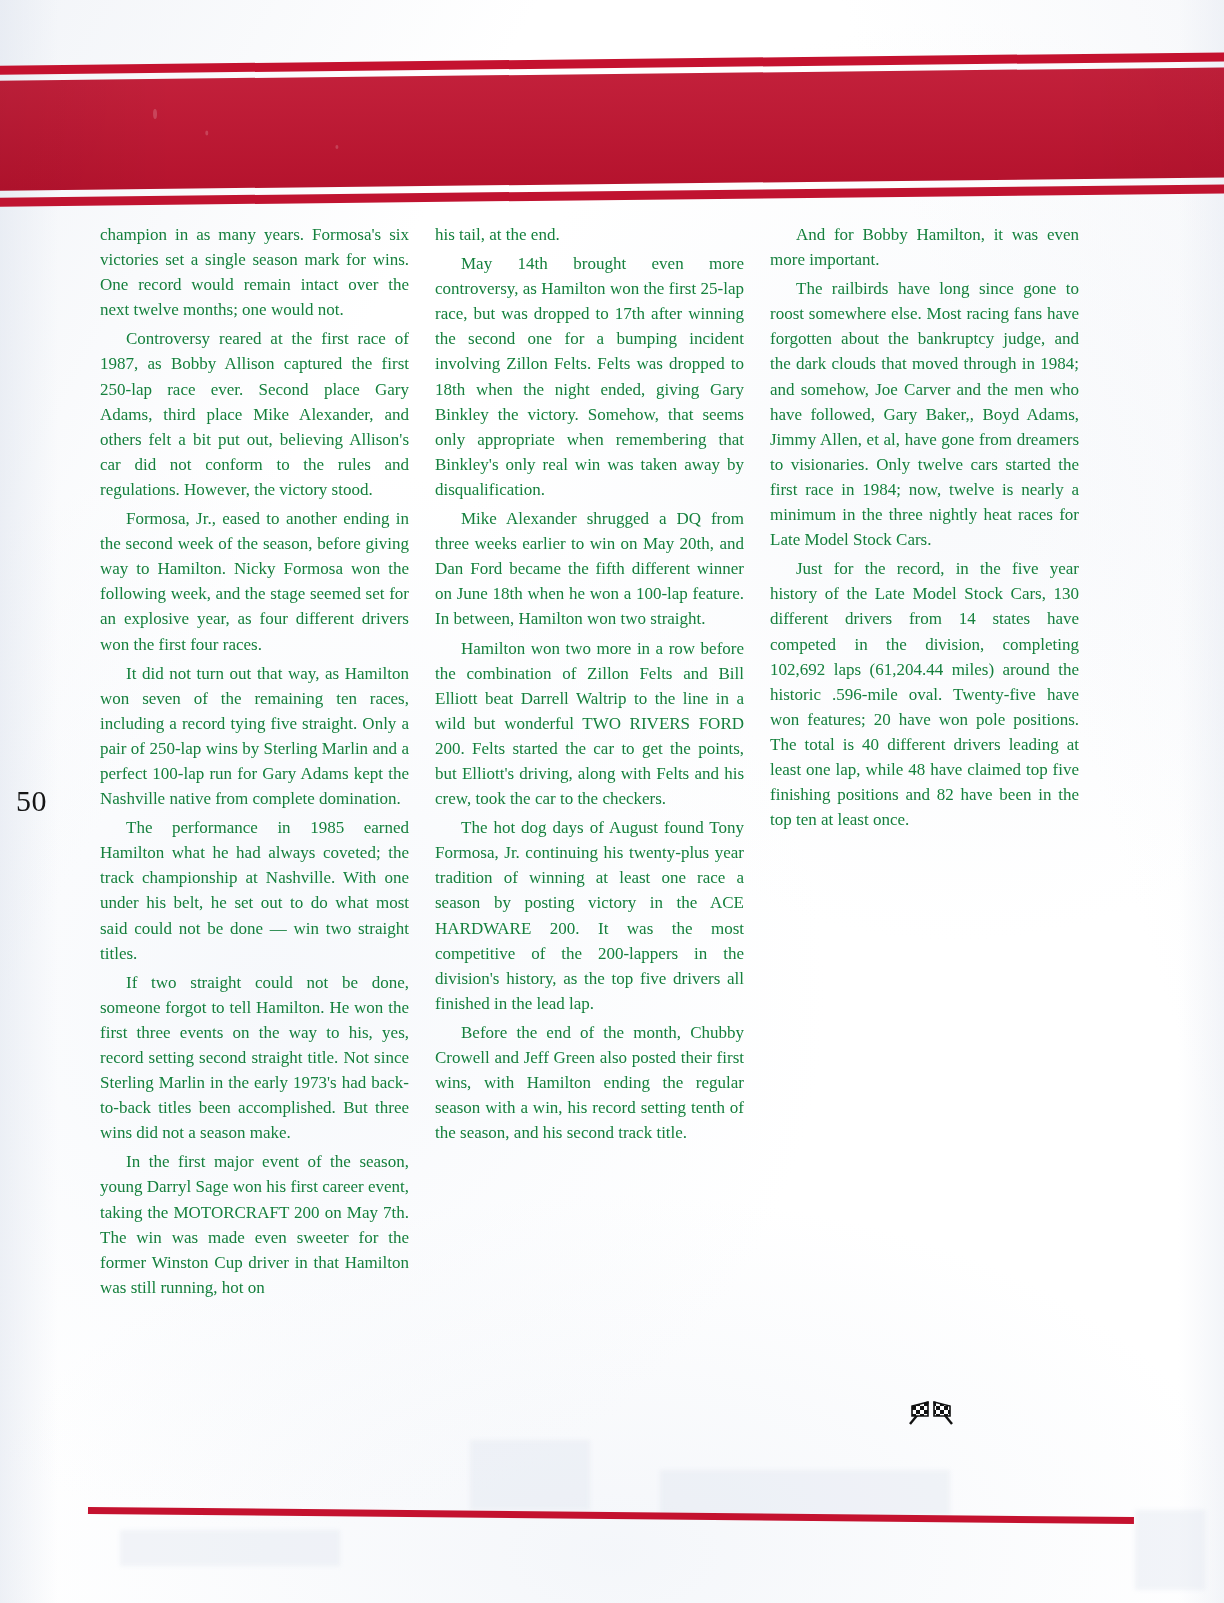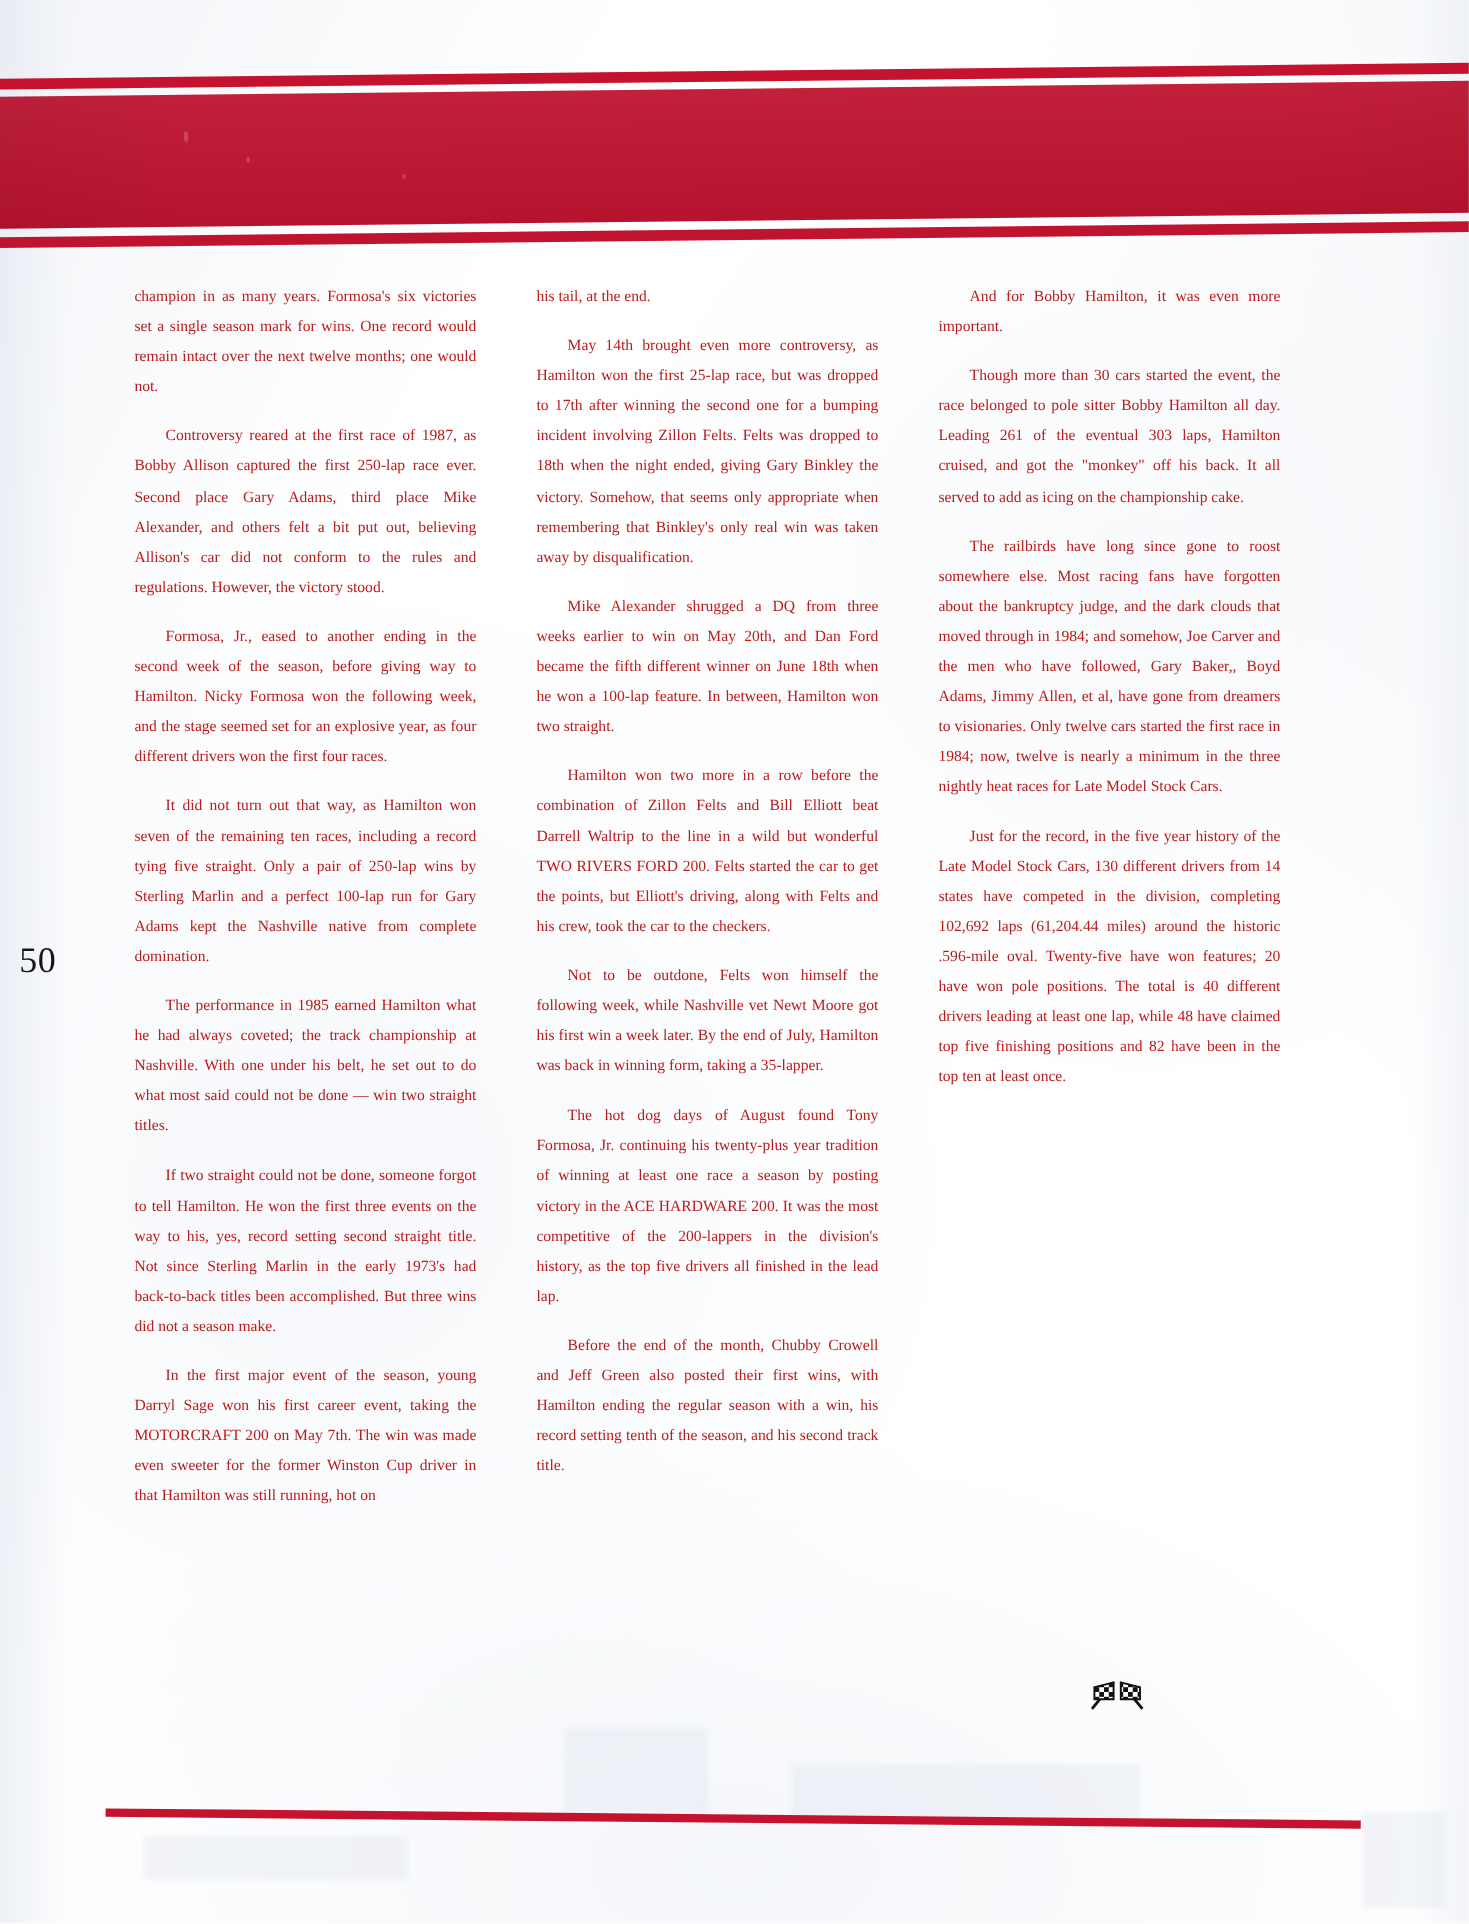--- a/index.html
+++ b/index.html
@@ -116,26 +116,26 @@
     top: 218px;
     width: 1010px;
     display: flex;
     gap: 18px;
   }
   .column {
     width: 317px;
     flex: 0 0 317px;
   }
   .column p {
-    margin: 16px;
+    margin: 4px;
     text-align: justify;
     text-justify: inter-word;
-    font-size: 13px;
+    font-size: 17px;
     line-height: 25.1px;
-    color: #b91c1c;
+    color: #15803d;
     text-indent: 26px;
     -webkit-font-smoothing: antialiased;
   }
   .column p.no-indent {
     text-indent: 0;
   }
 
   
   .ornament {
     position: absolute;
@@ -190,28 +190,26 @@
     <p>The performance in 1985 earned Hamilton what he had always coveted; the track championship at Nashville. With one under his belt, he set out to do what most said could not be done — win two straight titles.</p>
     <p>If two straight could not be done, someone forgot to tell Hamilton. He won the first three events on the way to his, yes, record setting second straight title. Not since Sterling Marlin in the early 1973's had back-to-back titles been accomplished. But three wins did not a season make.</p>
     <p>In the first major event of the season, young Darryl Sage won his first career event, taking the MOTORCRAFT 200 on May 7th. The win was made even sweeter for the former Winston Cup driver in that Hamilton was still running, hot on</p>
   </div>
 
   <div class="column">
     <p class="no-indent">his tail, at the end.</p>
     <p>May 14th brought even more controversy, as Hamilton won the first 25-lap race, but was dropped to 17th after winning the second one for a bumping incident involving Zillon Felts. Felts was dropped to 18th when the night ended, giving Gary Binkley the victory. Somehow, that seems only appropriate when remembering that Binkley's only real win was taken away by disqualification.</p>
     <p>Mike Alexander shrugged a DQ from three weeks earlier to win on May 20th, and Dan Ford became the fifth different winner on June 18th when he won a 100-lap feature. In between, Hamilton won two straight.</p>
     <p>Hamilton won two more in a row before the combination of Zillon Felts and Bill Elliott beat Darrell Waltrip to the line in a wild but wonderful TWO RIVERS FORD 200. Felts started the car to get the points, but Elliott's driving, along with Felts and his crew, took the car to the checkers.</p>
-    <p>Not to be outdone, Felts won himself the following week, while Nashville vet Newt Moore got his first win a week later. By the end of July, Hamilton was back in winning form, taking a 35-lapper.</p>
     <p>The hot dog days of August found Tony Formosa, Jr. continuing his twenty-plus year tradition of winning at least one race a season by posting victory in the ACE HARDWARE 200. It was the most competitive of the 200-lappers in the division's history, as the top five drivers all finished in the lead lap.</p>
     <p>Before the end of the month, Chubby Crowell and Jeff Green also posted their first wins, with Hamilton ending the regular season with a win, his record setting tenth of the season, and his second track title.</p>
   </div>
 
   <div class="column">
     <p>And for Bobby Hamilton, it was even more important.</p>
-    <p>Though more than 30 cars started the event, the race belonged to pole sitter Bobby Hamilton all day. Leading 261 of the eventual 303 laps, Hamilton cruised, and got the "monkey" off his back. It all served to add as icing on the championship cake.</p>
     <p>The railbirds have long since gone to roost somewhere else. Most racing fans have forgotten about the bankruptcy judge, and the dark clouds that moved through in 1984; and somehow, Joe Carver and the men who have followed, Gary Baker,, Boyd Adams, Jimmy Allen, et al, have gone from dreamers to visionaries. Only twelve cars started the first race in 1984; now, twelve is nearly a minimum in the three nightly heat races for Late Model Stock Cars.</p>
     <p>Just for the record, in the five year history of the Late Model Stock Cars, 130 different drivers from 14 states have competed in the division, completing 102,692 laps (61,204.44 miles) around the historic .596-mile oval. Twenty-five have won features; 20 have won pole positions. The total is 40 different drivers leading at least one lap, while 48 have claimed top five finishing positions and 82 have been in the top ten at least once.</p>
   </div>
 
 </div>
 
 <div class="ornament">
   <svg width="86" height="40" viewBox="0 0 86 40" aria-hidden="true">
     <defs>
       <pattern id="chk" width="8" height="8" patternUnits="userSpaceOnUse">

